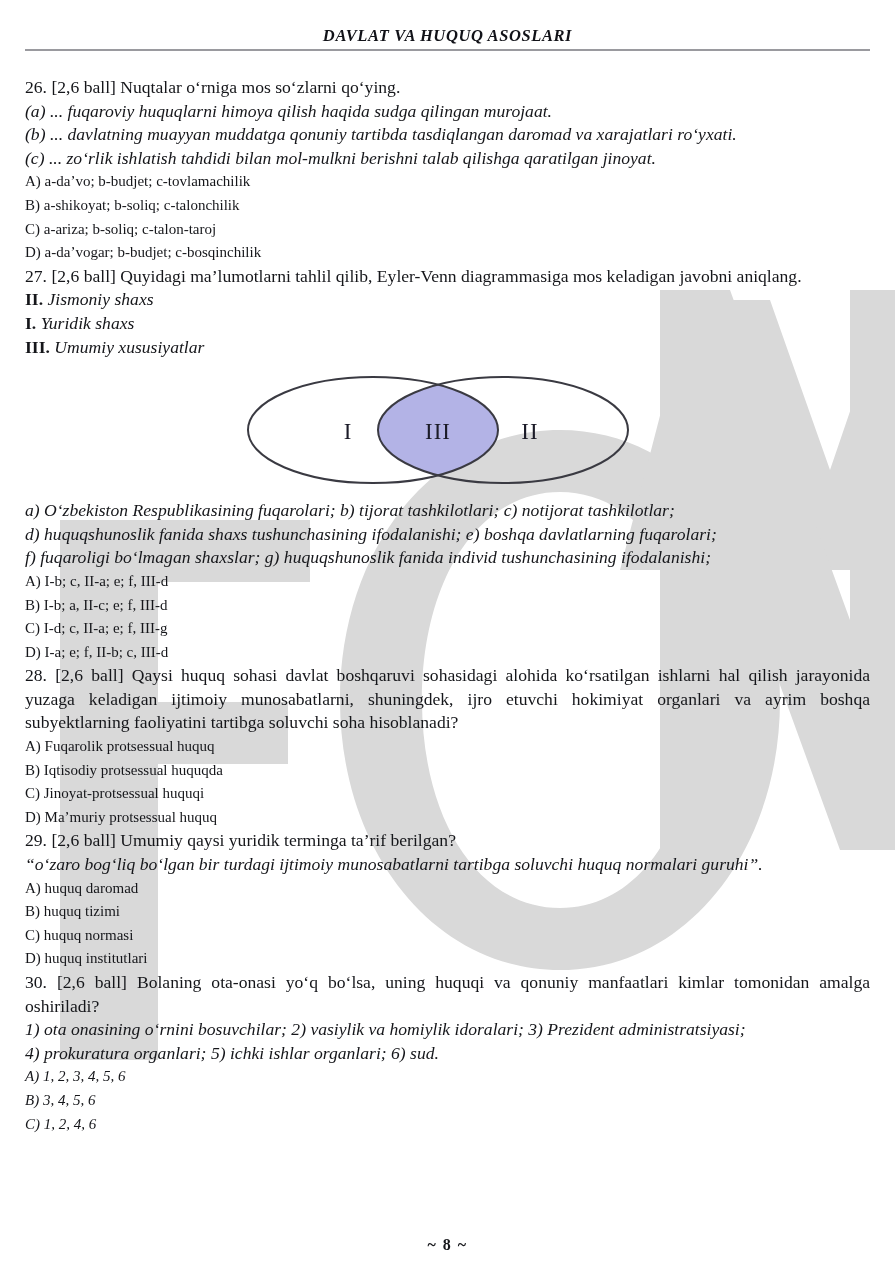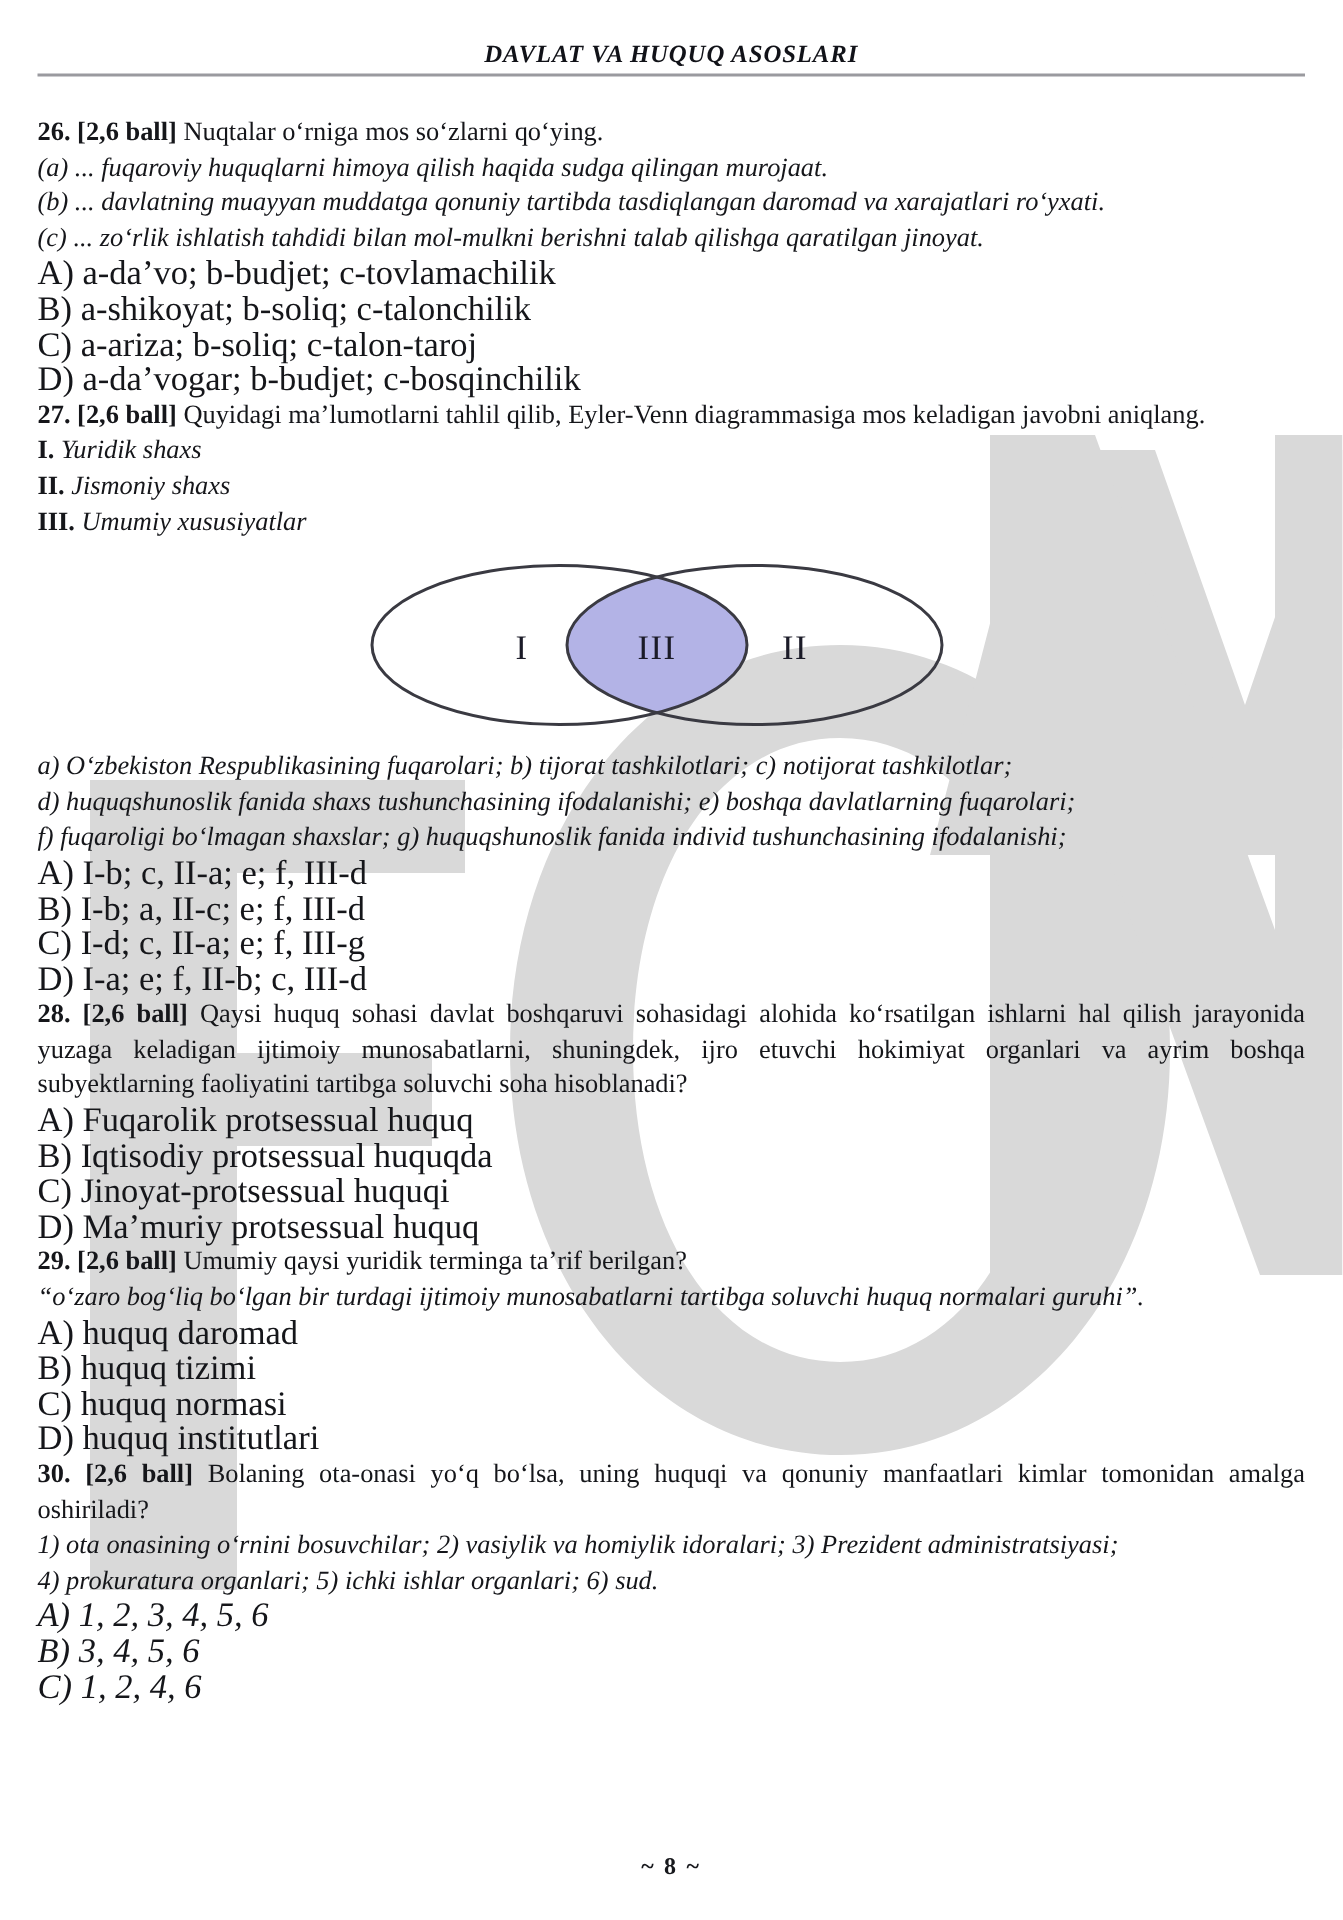--- a/index.html
+++ b/index.html
@@ -59,24 +59,24 @@
     top: 76px;
     width: 845px;
     z-index: 2;
   }
   .line {
     font-size: 17.6px;
     line-height: 23.6px;
     color: #15161a;
     white-space: normal;
   }
-  .qnum { font-weight: bold; }
+  .qnum { font-weight: normal; }
   .it { font-style: italic; }
   .just { text-align: justify; text-justify: inter-word; }
-  .opt { font-size: 23px; line-height: 23.6px; }
+  .opt { font-size: 15px; line-height: 23.6px; }
   .romanlbl { font-weight: bold; }
 
   
   .venn-wrap {
     position: relative;
     height: 126px;
     margin: 8px 0 6px 0;
   }
   .venn {
     position: absolute;
@@ -154,26 +154,26 @@
     </div>
 
     <div class="question">
       <div class="line just">
         <span class="qnum">27.</span>
         <span class="qnum">[2,6 ball]</span>
         <span>Quyidagi ma’lumotlarni tahlil qilib, Eyler-Venn diagrammasiga mos keladigan javobni aniqlang.</span>
       </div>
 
       <div class="line">
+        <span class="romanlbl">II.</span>
+        <span class="it">Jismoniy shaxs</span>
+      </div>
+      <div class="line">
         <span class="romanlbl">I.</span>
         <span class="it">Yuridik shaxs</span>
-      </div>
-      <div class="line">
-        <span class="romanlbl">II.</span>
-        <span class="it">Jismoniy shaxs</span>
       </div>
       <div class="line">
         <span class="romanlbl">III.</span>
         <span class="it">Umumiy xususiyatlar</span>
       </div>
 
       <div class="venn-wrap">
         <svg class="venn" width="400" height="126" viewBox="0 0 400 126" xmlns="http://www.w3.org/2000/svg">
           <defs>
             <clipPath id="clipLeft">

